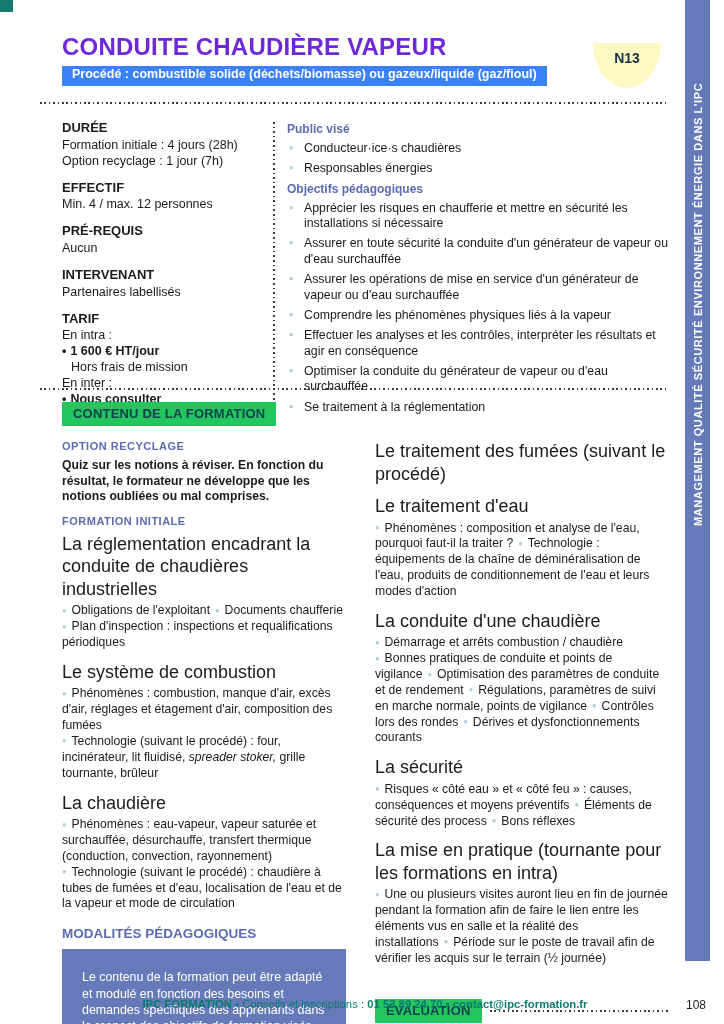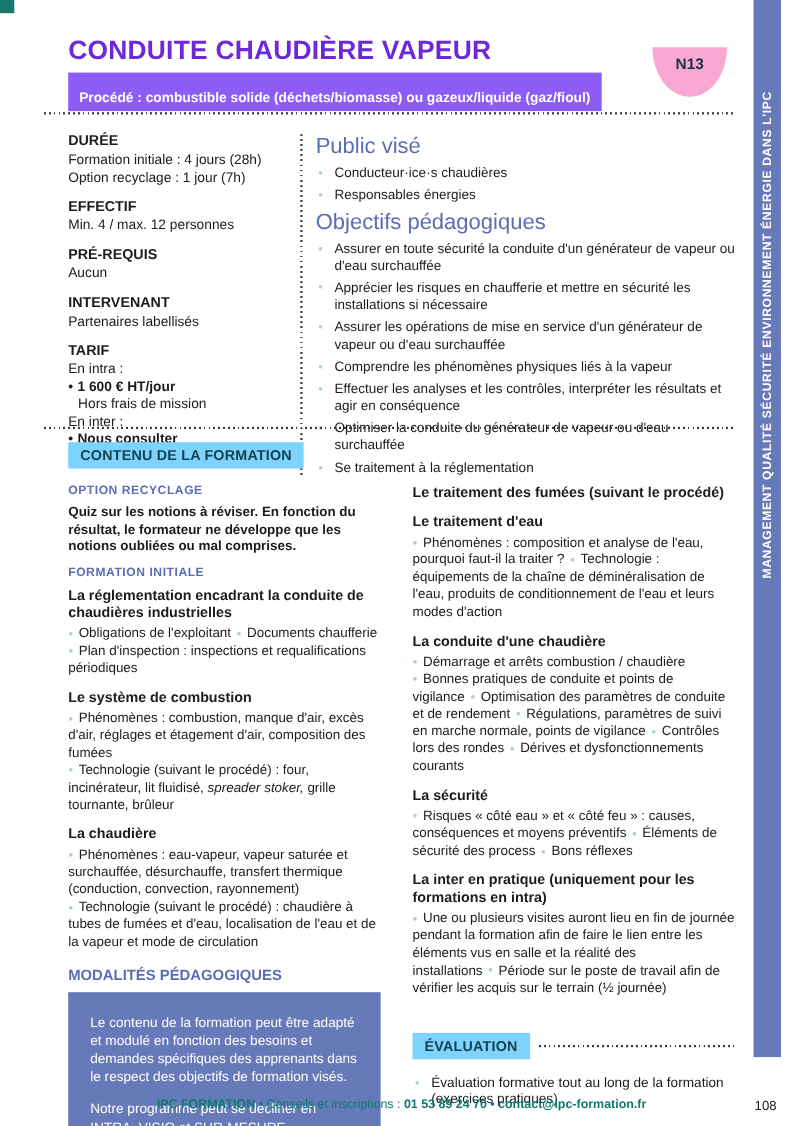--- a/index.html
+++ b/index.html
@@ -19,26 +19,26 @@
     position:absolute; top:6px; left:0; width:25px; height:520px;
     writing-mode:vertical-rl; transform:rotate(180deg);
     display:flex; align-items:center; justify-content:flex-start;
     color:#ffffff; font-size:11px; font-weight:700; letter-spacing:0.6px; white-space:nowrap;
   }
 
   
   .header { position:absolute; left:62px; top:33px; width:540px; }
   .title { color:#6d28d9; font-size:24px; font-weight:800; letter-spacing:0.2px; }
   .subtitle-banner {
-    display:inline-block; margin-top:5px; background:#8b5cf6; color:#ffffff;
-    font-size:12.5px; font-weight:700; padding:16px 10px 5px 10px;
+    display:inline-block; margin-top:5px; background:#3b82f6; color:#ffffff;
+    font-size:12.5px; font-weight:700; padding:1px 10px 5px 10px;
   }
   .n13-badge {
     position:absolute; left:593px; top:43px; width:68px; height:45px;
-    background:#f9a8d4; border-radius:0 0 34px 34px / 0 0 45px 45px;
+    background:#fef9c3; border-radius:0 0 34px 34px / 0 0 45px 45px;
     text-align:center; padding-top:7px;
     font-size:14px; font-weight:800; color:#14323f;
   }
 
   .dotted-rule { position:absolute; left:40px; width:628px; height:2px;
     background-image:repeating-linear-gradient(to right,#3a3a3a 0 1.6px,transparent 1.6px 4.4px); }
   #rule1 { top:102px; }
   #rule2 { top:388px; }
 
   
@@ -48,40 +48,40 @@
     background-image:repeating-linear-gradient(to bottom,#3a3a3a 0 1.6px,transparent 1.6px 4.6px); }
   .pub-col { flex:1; padding-left:8px; }
 
   .info-label { font-weight:800; font-size:13px; margin-top:11px; }
   .info-label:first-child { margin-top:0; }
   .info-line { }
   .tarif-bullet { font-weight:800; }
   .tarif-bullet::before { content:"•"; margin-right:4px; font-weight:800; }
   .tarif-note { padding-left:9px; }
 
-  .blue-heading { color:#5b6cb2; font-size:20px; font-weight:400; margin:2px 0 5px 0; }
+  .blue-heading { color:#5b6cb2; font-size:12px; font-weight:700; margin:2px 0 5px 0; }
   .bullet-list { list-style:none; }
   .bullet-list li { position:relative; padding-left:17px; margin-bottom:5px; font-size:12.3px; line-height:1.25; }
   .bullet-list li::before { content:"●"; position:absolute; left:2px; top:2px; font-size:7.5px; color:#a9cfd8; }
   .objectifs-list { margin-top:2px; }
 
   
   .badge-chip {
-    display:inline-block; background:#7dd3fc; color:#123f4d;
+    display:inline-block; background:#22c55e; color:#123f4d;
     font-size:13px; font-weight:800; padding:4px 11px 5px 11px; letter-spacing:0.2px;
   }
   #contenu-badge { position:absolute; left:62px; top:402px; }
 
   .content-row { position:absolute; left:62px; top:440px; width:606px; display:flex; gap:29px; }
   .content-col-left { width:284px; }
   .content-col-right { width:293px; }
 
   .mini-heading { color:#5b6cb2; font-size:11px; font-weight:800; letter-spacing:0.5px; margin-bottom:6px; }
   .bold-para { font-weight:800; font-size:12.2px; line-height:1.28; margin-bottom:10px; }
-  .content-h { font-weight:700; font-size:13px; line-height:1.25; margin:10px 0 3px 0; }
+  .content-h { font-weight:400; font-size:18px; line-height:1.25; margin:10px 0 3px 0; }
   .content-p { font-size:12.2px; line-height:1.3; }
   .lead::before { content:"●"; color:#a9cfd8; font-size:7.5px; margin-right:5px; vertical-align:1.5px; }
   .isep::before { content:"●"; color:#a9cfd8; font-size:7.5px; margin:0 5px; vertical-align:1.5px; }
 
   
   .modalites-heading { color:#5b6cb2; font-size:13.5px; font-weight:800; margin:14px 0 8px 0; }
   .modalites-box { background:#6679b8; color:#ffffff; padding:20px 16px 22px 20px; width:284px; }
   .modalites-box p { font-size:12.4px; line-height:1.32; }
   .modalites-box p + p { margin-top:13px; }
 
@@ -142,22 +142,22 @@
     <div class="v-divider"></div>
 
     <div class="pub-col">
       <div class="blue-heading">Public visé</div>
       <ul class="bullet-list">
         <li>Conducteur·ice·s chaudières</li>
         <li>Responsables énergies</li>
       </ul>
       <div class="blue-heading">Objectifs pédagogiques</div>
       <ul class="bullet-list objectifs-list">
+        <li>Apprécier les risques en chaufferie et mettre en sécurité les installations si nécessaire</li>
         <li>Assurer en toute sécurité la conduite d'un générateur de vapeur ou d'eau surchauffée</li>
-        <li>Apprécier les risques en chaufferie et mettre en sécurité les installations si nécessaire</li>
         <li>Assurer les opérations de mise en service d'un générateur de vapeur ou d'eau surchauffée</li>
         <li>Comprendre les phénomènes physiques liés à la vapeur</li>
         <li>Effectuer les analyses et les contrôles, interpréter les résultats et agir en conséquence</li>
         <li>Optimiser la conduite du générateur de vapeur ou d'eau surchauffée</li>
         <li>Se traitement à la réglementation</li>
       </ul>
     </div>
   </div>
 
   <div class="dotted-rule" id="rule2"></div>
@@ -193,21 +193,21 @@
 
       <div class="content-h">Le traitement d'eau</div>
       <div class="content-p"><span class="lead"></span><span>Phénomènes : composition et analyse de l'eau, pourquoi faut-il la traiter ?</span><span class="isep"></span><span>Technologie : équipements de la chaîne de déminéralisation de l'eau, produits de conditionnement de l'eau et leurs modes d'action</span></div>
 
       <div class="content-h">La conduite d'une chaudière</div>
       <div class="content-p"><span class="lead"></span><span>Démarrage et arrêts combustion / chaudière</span><br><span class="lead"></span><span>Bonnes pratiques de conduite et points de vigilance</span><span class="isep"></span><span>Optimisation des paramètres de conduite et de rendement</span><span class="isep"></span><span>Régulations, paramètres de suivi en marche normale, points de vigilance</span><span class="isep"></span><span>Contrôles lors des rondes</span><span class="isep"></span><span>Dérives et dysfonctionnements courants</span></div>
 
       <div class="content-h">La sécurité</div>
       <div class="content-p"><span class="lead"></span><span>Risques « côté eau » et « côté feu » : causes, conséquences et moyens préventifs</span><span class="isep"></span><span>Éléments de sécurité des process</span><span class="isep"></span><span>Bons réflexes</span></div>
 
-      <div class="content-h">La inter en pratique (uniquement pour les formations en intra)</div>
+      <div class="content-h">La mise en pratique (tournante pour les formations en intra)</div>
       <div class="content-p"><span class="lead"></span><span>Une ou plusieurs visites auront lieu en fin de journée pendant la formation afin de faire le lien entre les éléments vus en salle et la réalité des installations</span><span class="isep"></span><span>Période sur le poste de travail afin de vérifier les acquis sur le terrain (½ journée)</span></div>
 
       <div class="eval-header">
         <span class="badge-chip">ÉVALUATION</span>
         <span class="eval-dots"></span>
       </div>
       <ul class="bullet-list eval-list">
         <li>Évaluation formative tout au long de la formation (exercices pratiques)</li>
 
       </ul>

